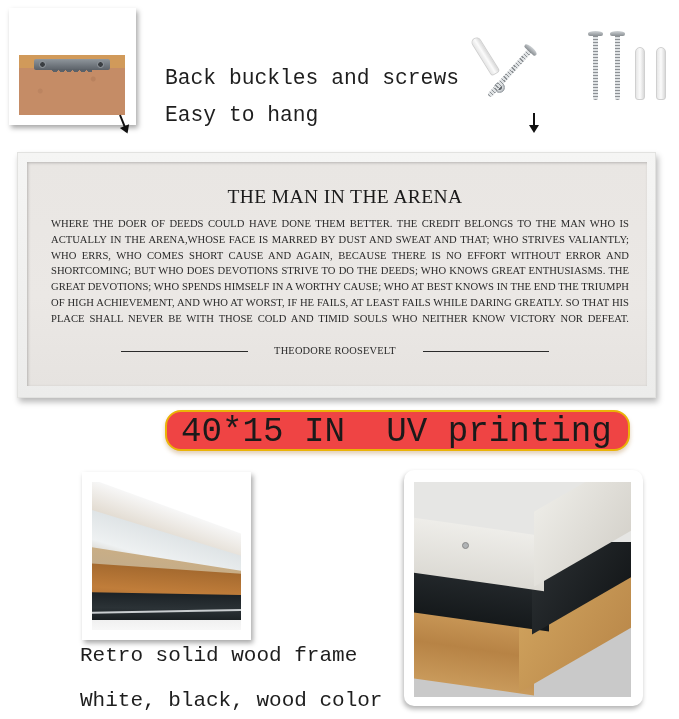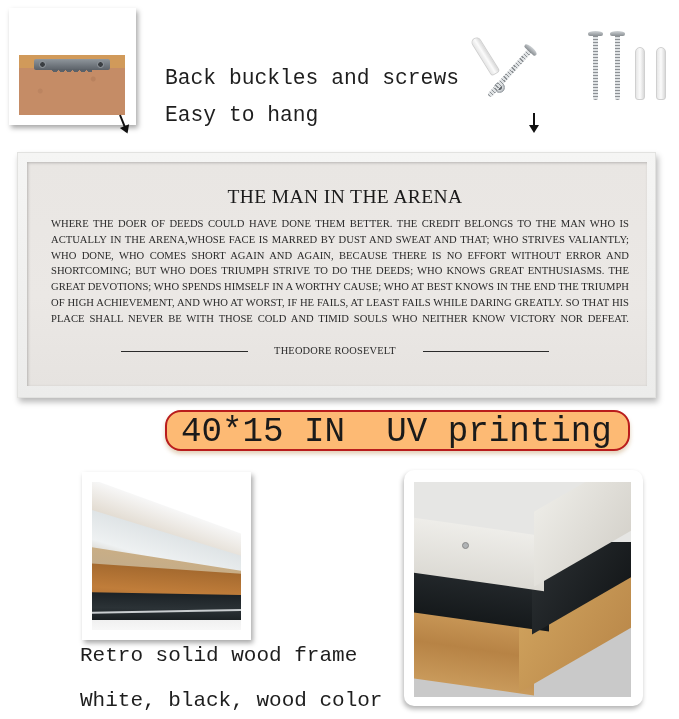--- a/index.html
+++ b/index.html
@@ -93,22 +93,22 @@
   .sign-rule { position: absolute; top: 189px; height: 1px; background: #2a2a2a; }
   .sign-author {
     position: absolute; top: 183px; left: 237px; width: 142px; text-align: center;
     font-family: "Liberation Serif", "DejaVu Serif", serif;
     font-size: 10.4px; color: #2a2a2a; white-space: nowrap; letter-spacing: 0.2px;
   }
 
   
   .pill {
     left: 165px; top: 410px; width: 465px; height: 41px;
-    border: 2px solid #b91c1c; border-radius: 16px;
-    background: #fdba74;
+    border: 2px solid #eab308; border-radius: 16px;
+    background: #ef4444;
     box-shadow: 0 3px 4px rgba(190,150,100,0.45);
   }
   .pill-text {
     position: absolute; left: 14px; top: 3px;
     font-family: "Liberation Mono", "DejaVu Sans Mono", monospace;
     font-size: 34.2px; line-height: 34px; color: #1a1a1a; white-space: pre;
   }
 
   
   .card-wood {
@@ -164,22 +164,22 @@
   <div class="anchor" style="left:175px; top:17px; height:53px;"></div>
   <div class="anchor" style="left:196px; top:17px; height:53px;"></div>
 </div>
 
 <div class="abs frame">
   <div class="panel">
     <div class="sign-title">THE MAN IN THE ARENA</div>
     <div class="sign-body">
       <span class="sign-line">WHERE THE DOER OF DEEDS COULD HAVE DONE THEM BETTER. THE CREDIT BELONGS TO THE MAN WHO IS</span>
       <span class="sign-line">ACTUALLY IN THE ARENA,WHOSE FACE IS MARRED BY DUST AND SWEAT AND THAT; WHO STRIVES VALIANTLY;</span>
-      <span class="sign-line">WHO DONE, WHO COMES SHORT AGAIN AND AGAIN, BECAUSE THERE IS NO EFFORT WITHOUT ERROR AND</span>
-      <span class="sign-line">SHORTCOMING; BUT WHO DOES TRIUMPH STRIVE TO DO THE DEEDS; WHO KNOWS GREAT ENTHUSIASMS. THE</span>
+      <span class="sign-line">WHO ERRS, WHO COMES SHORT CAUSE AND AGAIN, BECAUSE THERE IS NO EFFORT WITHOUT ERROR AND</span>
+      <span class="sign-line">SHORTCOMING; BUT WHO DOES DEVOTIONS STRIVE TO DO THE DEEDS; WHO KNOWS GREAT ENTHUSIASMS. THE</span>
       <span class="sign-line">GREAT DEVOTIONS; WHO SPENDS HIMSELF IN A WORTHY CAUSE; WHO AT  BEST KNOWS IN THE END THE TRIUMPH</span>
       <span class="sign-line">OF HIGH ACHIEVEMENT, AND WHO AT  WORST, IF HE FAILS, AT LEAST FAILS WHILE DARING GREATLY. SO THAT HIS</span>
       <span class="sign-line">PLACE SHALL NEVER BE WITH THOSE COLD AND TIMID SOULS WHO NEITHER KNOW VICTORY NOR DEFEAT.</span>
     </div>
     <div class="sign-rule" style="left:94px; width:127px;"></div>
     <div class="sign-author">THEODORE ROOSEVELT</div>
     <div class="sign-rule" style="left:396px; width:126px;"></div>
   </div>
 </div>
 

